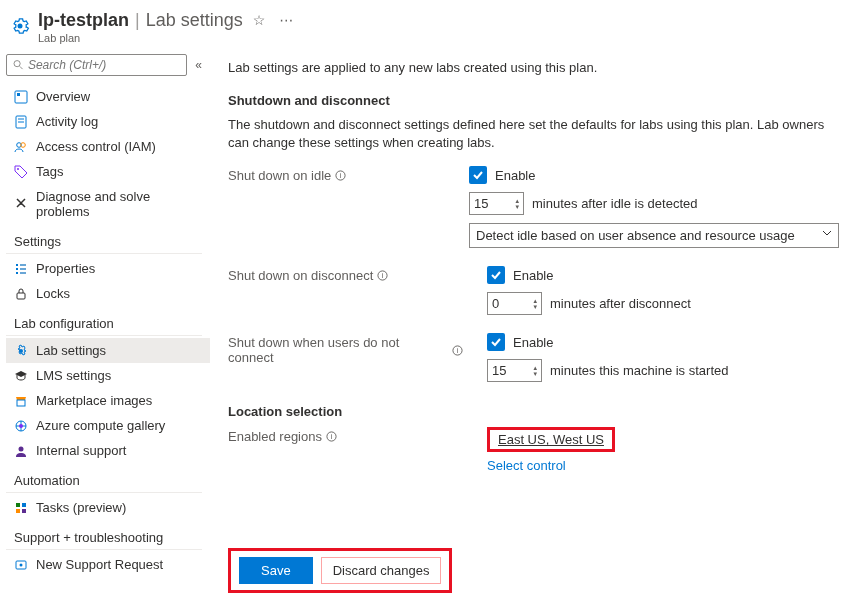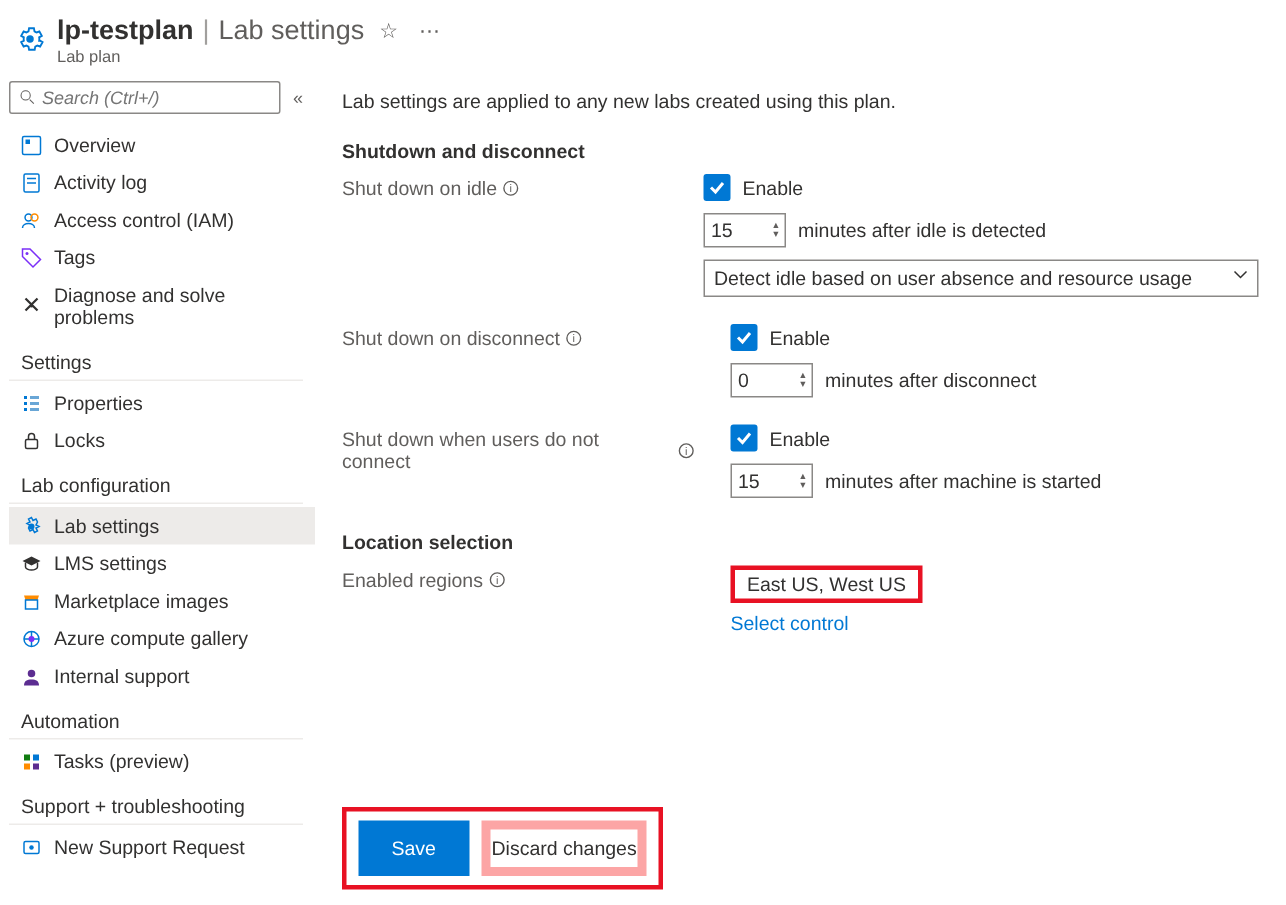--- a/index.html
+++ b/index.html
@@ -35,25 +35,25 @@
 .ctl-line { display: flex; align-items: center; gap: 8px; margin-bottom: 8px; }
 .checkbox { width: 18px; height: 18px; background: #0078d4; display: flex; align-items: center; justify-content: center; border-radius: 2px; cursor: pointer; }
 .checkbox svg { width: 12px; height: 12px; color: #fff; }
 .cb-label { font-size: 13px; }
 .num-input { width: 55px; border: 1px solid #8a8886; padding: 3px 4px; font-size: 13px; display: flex; justify-content: space-between; align-items: center; }
 .num-spin { display: flex; flex-direction: column; font-size: 7px; color: #605e5c; line-height: 6px; }
 .suffix { font-size: 13px; color: #323130; }
 .dropdown { width: 370px; border: 1px solid #8a8886; padding: 4px 6px; font-size: 13px; display: flex; justify-content: space-between; align-items: flex-start; cursor: pointer; color: #323130; }
 .dropdown svg { width: 10px; height: 10px; }
 .info-icon { width: 11px; height: 11px; color: #605e5c; }
-.regions-val { font-size: 13px; color: #323130; border: 3px solid #e81123; padding: 2px 8px; display: inline-block; }
+.regions-val { font-size: 13px; color: #323130; border: 3px solid #e81123; padding: 2px 8px; display: inline-block; text-decoration: underline; }
 .select-link { color: #0078d4; font-size: 13px; cursor: pointer; margin-top: 6px; display: block; }
 .footer-bar { position: absolute; bottom: 10px; left: 18px; display: flex; gap: 8px; border: 3px solid #e81123; padding: 6px 8px; }
 .btn-primary { background: #0078d4; color: #fff; border: none; padding: 5px 22px; font-size: 13px; cursor: pointer; }
-.btn-secondary { background: #fff; color: #323130; border: 6px solid #fca5a5; padding: 5px 1px; font-size: 13px; cursor: pointer; }
+.btn-secondary { background: #fff; color: #323130; border: 1px solid #fca5a5; padding: 5px 11px; font-size: 13px; cursor: pointer; }
 </style>
 </head>
 <body>
 
 <div class="page">
   <div class="header">
     <span class="gear-icon">
       <svg viewBox="0 0 16 16" fill="currentColor">
           <path d="M8 10a2 2 0 100-4 2 2 0 000 4z"></path>
           <path d="M13.3 8.9l1.4.8-1.3 2.3-1.5-.5a5 5 0 01-1.1.6l-.3 1.6H7.5l-.3-1.6a5 5 0 01-1.1-.6l-1.5.5-1.3-2.3 1.4-.8a5 5 0 010-1.8l-1.4-.8 1.3-2.3 1.5.5a5 5 0 011.1-.6l.3-1.6h2.6l.3 1.6c.4.2.8.4 1.1.6l1.5-.5 1.3 2.3-1.4.8a5 5 0 010 1.8z" fill="none" stroke="currentColor" stroke-width="1"></path>
@@ -232,20 +232,21 @@
             </span>
             <span>New Support Request</span>
           </div>
         </div>
     </div>
 
     <div class="main">
       <p class="intro">Lab settings are applied to any new labs created using this plan.</p>
 
       <div class="section-h">Shutdown and disconnect</div>
+      <p class="section-desc">The shutdown and disconnect settings defined here set the defaults for labs using this plan. Lab owners can change these settings when creating labs.</p>
 
       <div class="field-row">
         <div class="field-label">
           <span>Shut down on idle</span>
           <svg class="info-icon" viewBox="0 0 12 12">
               <circle cx="6" cy="6" r="5" fill="none" stroke="currentColor"></circle>
               <text x="6" y="9" font-size="8" text-anchor="middle" fill="currentColor">i</text>
             </svg>
         </div>
         <div class="field-controls">
@@ -317,21 +318,21 @@
                   <path d="M2 6l3 3 5-6" fill="none" stroke="currentColor" stroke-width="2"></path>
                 </svg>
               </div>
             <span class="cb-label">Enable</span>
           </div>
           <div class="ctl-line">
             <div class="num-input">
                 <span>15</span>
                 <span class="num-spin">▴<br>▾</span>
               </div>
-            <span class="suffix">minutes after machine is started</span>
+            <span class="suffix">minutes this machine is started</span>
           </div>
         </div>
       </div>
 
       <div class="section-h" style="margin-top:14px">Location selection</div>
       <div class="field-row">
         <div class="field-label">
           <span>Enabled regions</span>
           <svg class="info-icon" viewBox="0 0 12 12">
               <circle cx="6" cy="6" r="5" fill="none" stroke="currentColor"></circle>

